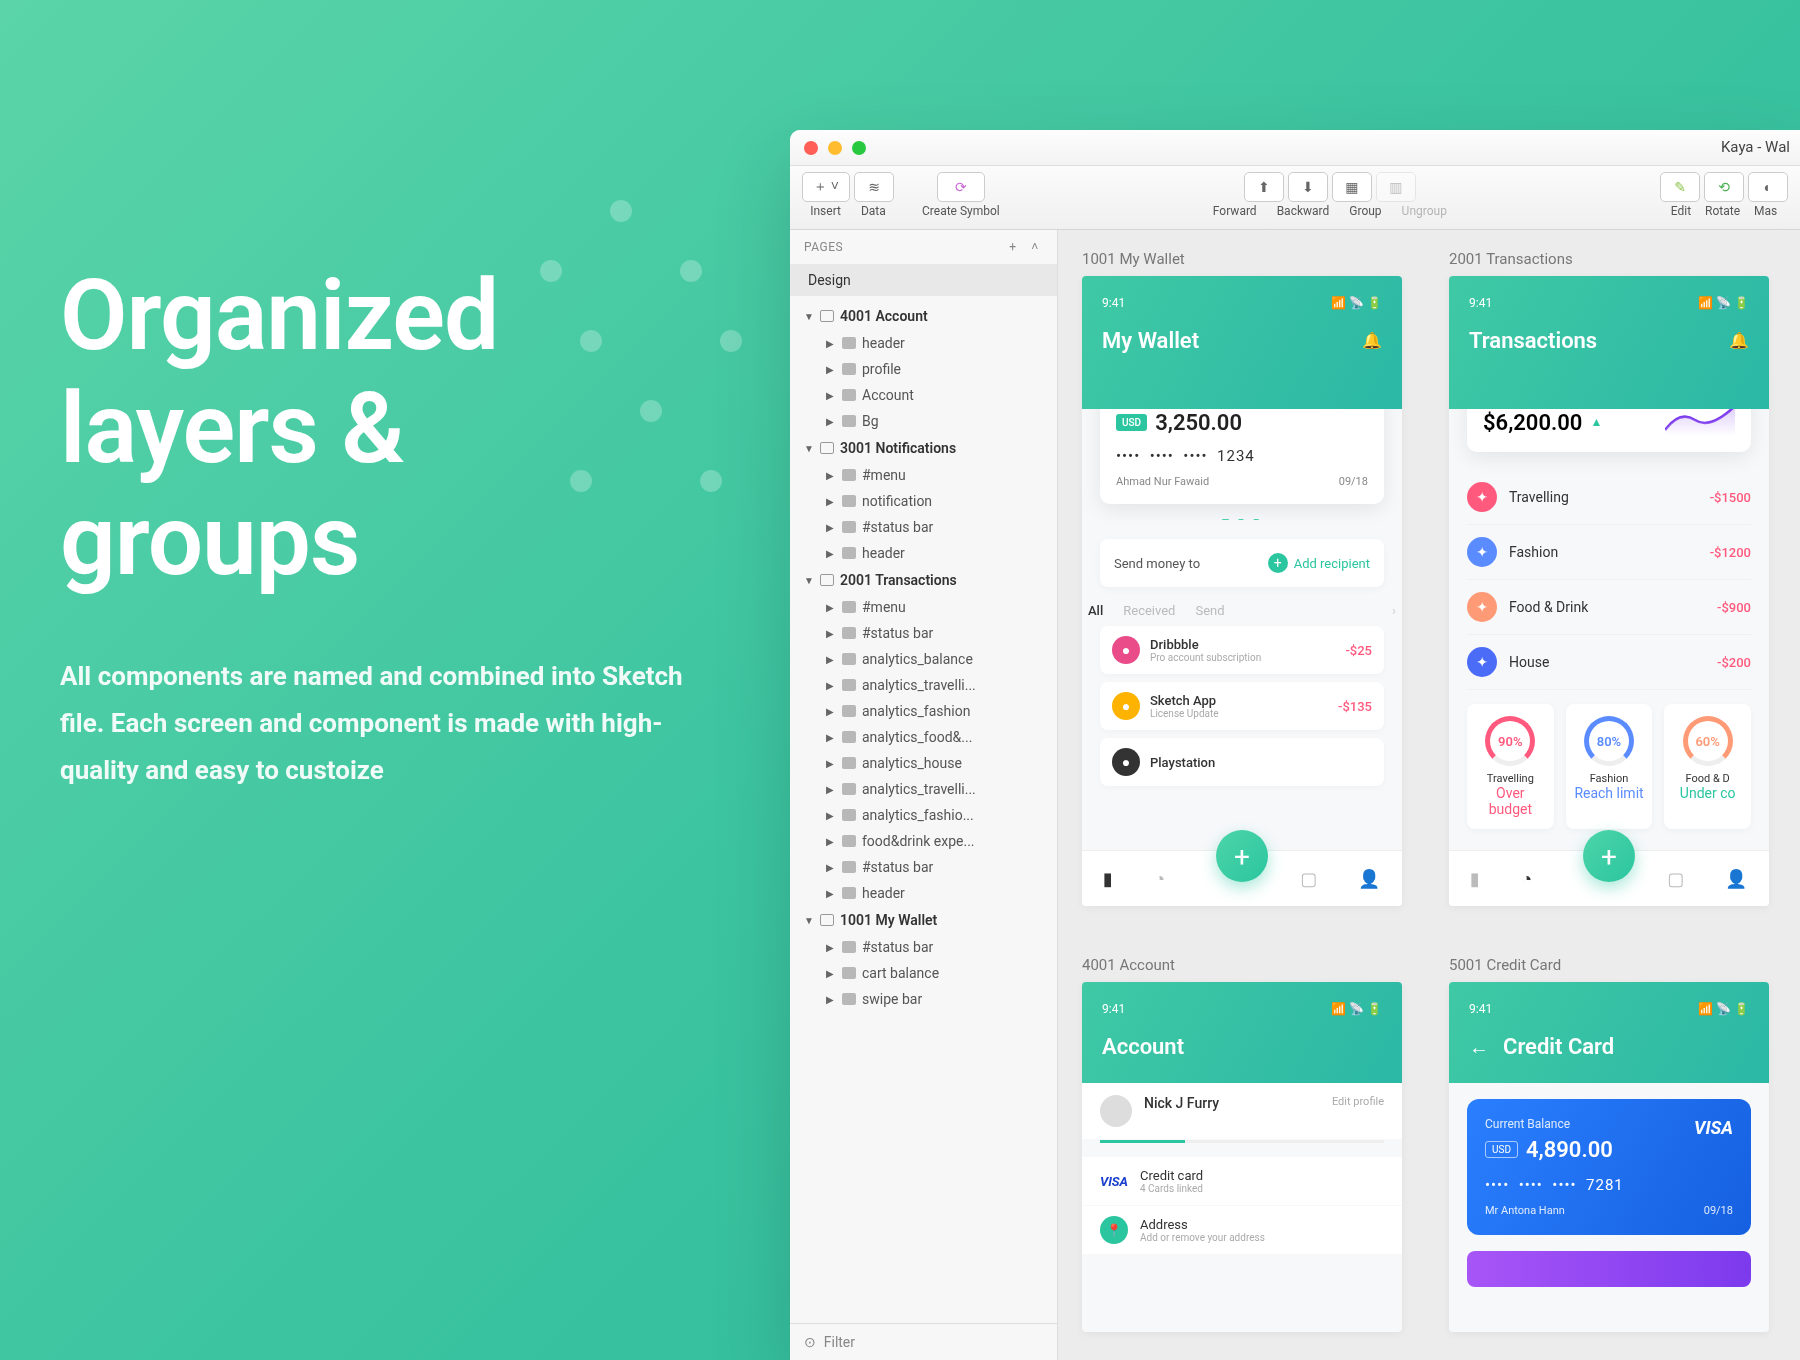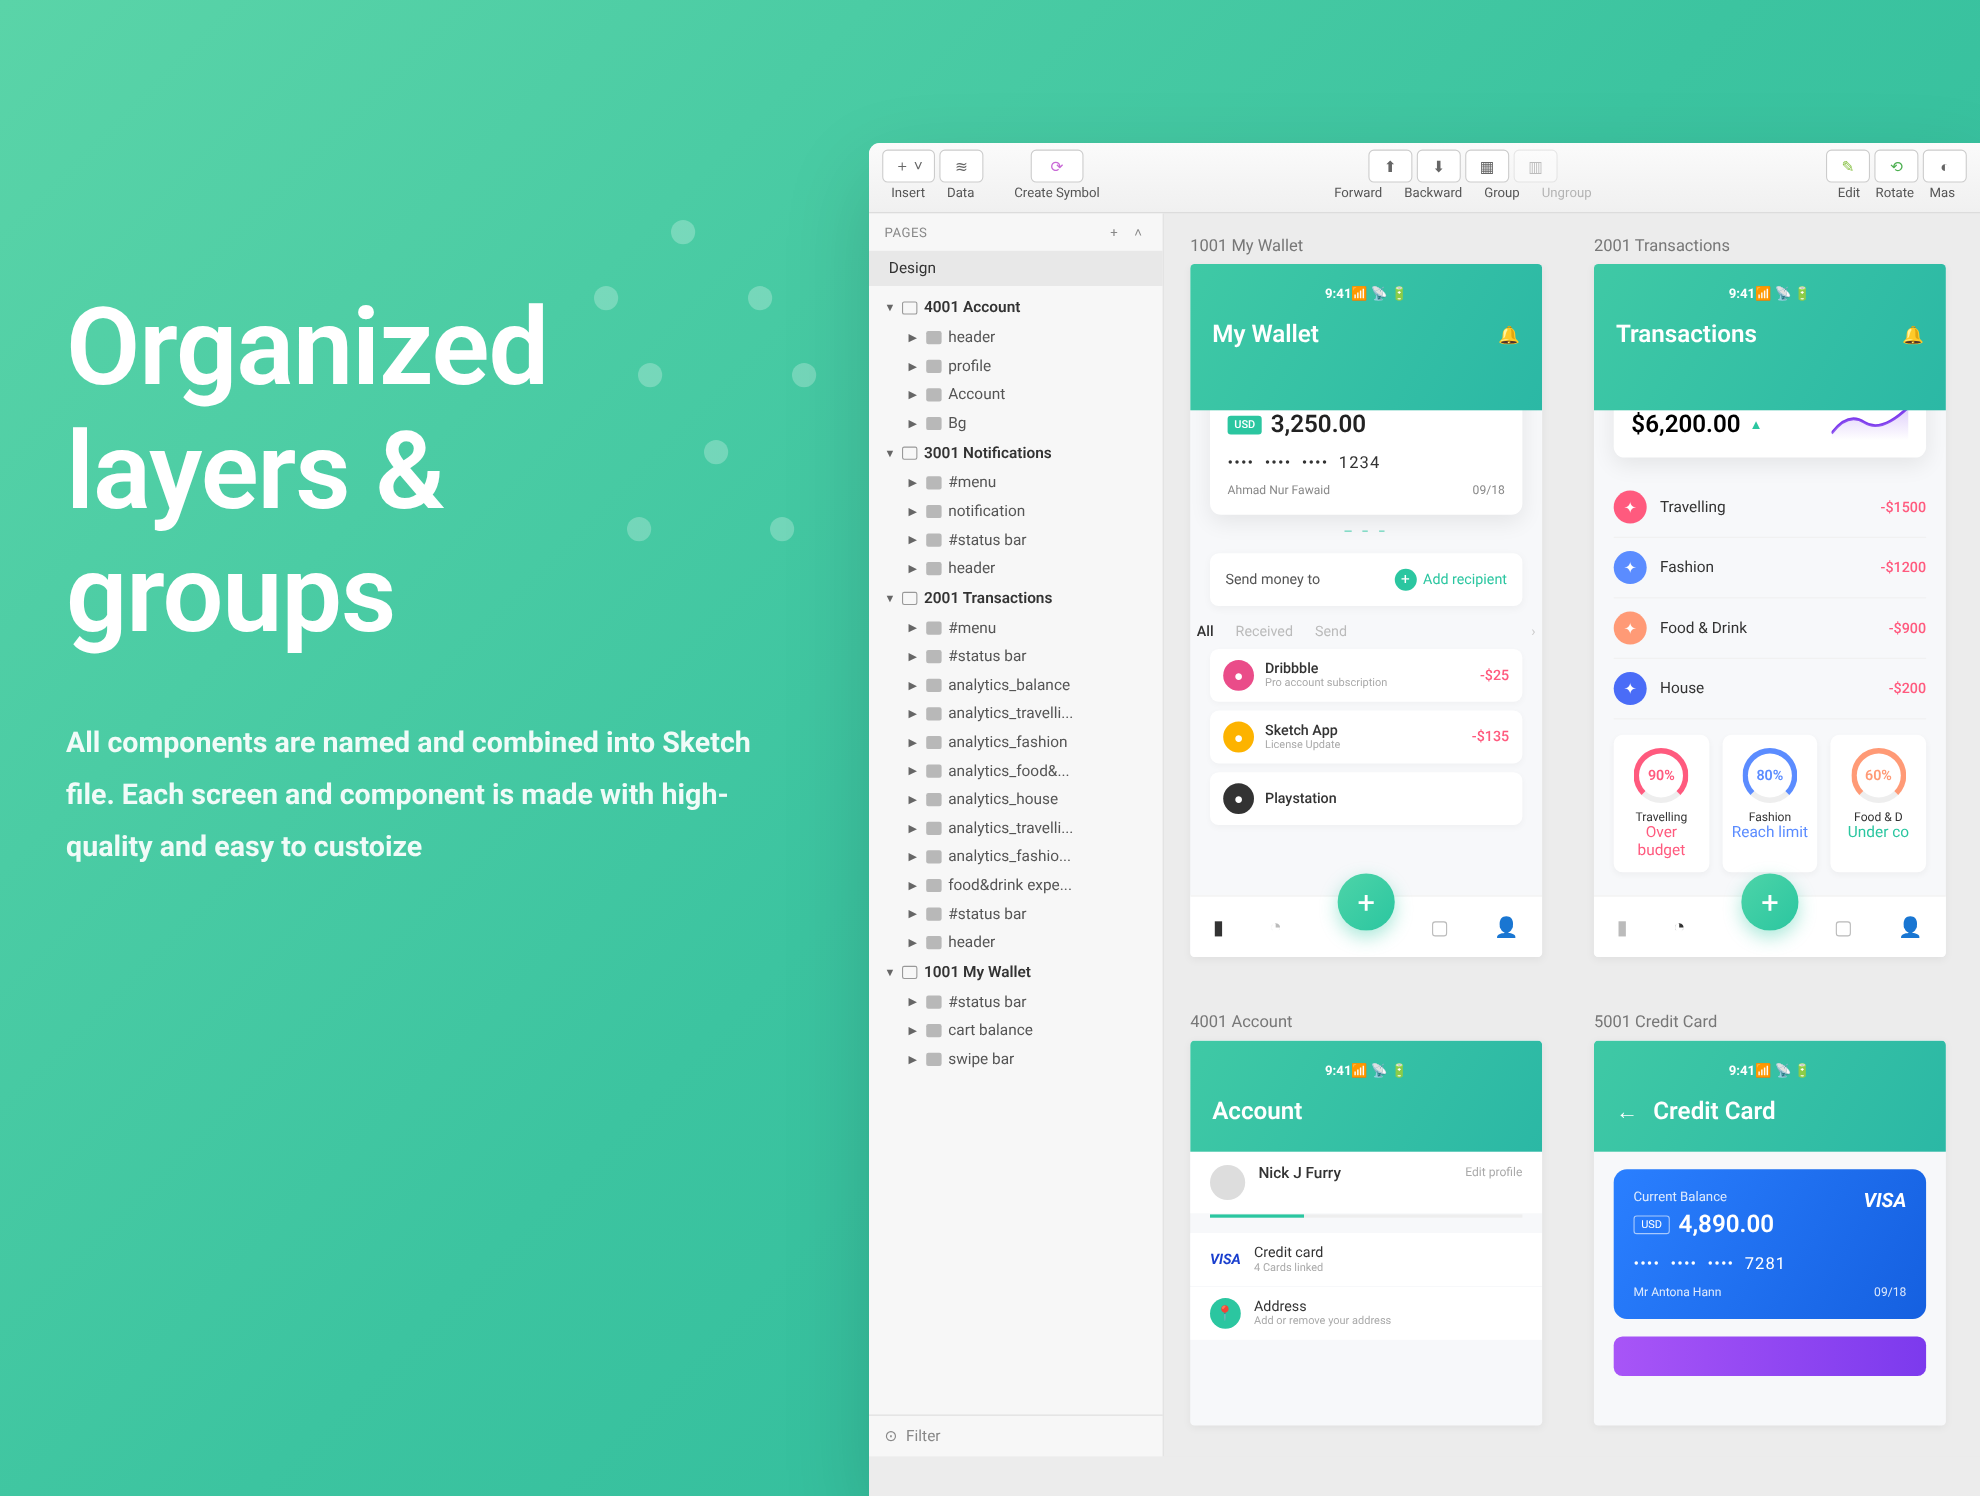--- a/index.html
+++ b/index.html
@@ -37,21 +37,21 @@
 .artb-ic{width:14px;height:12px;border:1.5px solid #999;border-radius:2px;display:inline-block;position:relative}
 .filter-row{border-top:1px solid #ddd;padding:10px 14px;display:flex;align-items:center;gap:8px;color:#888;font-size:14px}
 .canvas{flex:1;background:#ececec;padding:20px 24px;overflow:auto}
 .artboards{display:grid;grid-template-columns:1fr 1fr;gap:50px 40px}
 .art{display:flex;flex-direction:column}
 .art-label{font-size:15px;color:#777;margin-bottom:8px}
 .phone{width:320px;background:#f7f8fa;border-radius:4px;overflow:hidden;box-shadow:0 2px 8px rgba(0,0,0,.05)}
 .phone.tall{height:630px;position:relative}
 .phone.short{height:350px;position:relative}
 .ph-head{background:linear-gradient(120deg,#3fc9a5,#2bb8a5);padding:20px 20px 56px;color:#fff;position:relative}
-.ph-status{display:flex;justify-content:center;font-size:12px;font-weight:700;margin-bottom:18px}
+.ph-status{display:flex;justify-content:space-between;font-size:12px;font-weight:400;margin-bottom:18px}
 .ph-title-row{display:flex;align-items:center;justify-content:space-between}
 .ph-title{font-size:22px;font-weight:600}
 .card-float{margin:-40px 18px 0;background:#fff;border-radius:10px;padding:16px;box-shadow:0 6px 20px rgba(0,0,0,.08)}
 .cb-label{font-size:12px;color:#888}
 .cb-row{display:flex;align-items:center;justify-content:space-between}
 .cb-amt{display:flex;align-items:center;gap:8px;margin-top:6px}
 .usd-tag{background:#2bc6a0;color:#fff;font-size:10px;padding:3px 6px;border-radius:3px;font-weight:500}
 .amt{font-size:22px;font-weight:600;color:#222}
 .visa{color:#1a3fce;font-weight:700;font-style:italic;font-size:16px;letter-spacing:1px}
 .card-dots{margin-top:12px;font-size:15px;color:#333;letter-spacing:1px}
@@ -138,20 +138,26 @@
 <div class="hero">
   <h1>
     <span>Organized</span><br>
     <span>layers &amp;</span><br>
     <span>groups</span>
   </h1>
   <p>All components are named and combined into Sketch file. Each screen and component is made with high-quality and easy to custoize</p>
 </div>
 
 <div class="sketch-window">
+  <div class="traffic-lights">
+    <span class="tl-red"></span>
+    <span class="tl-yellow"></span>
+    <span class="tl-green"></span>
+    <div class="win-title">Kaya - Wal</div>
+  </div>
 
   <div class="toolbar">
     <div class="tgroup">
       <div class="tbtn-row">
         <div class="tbtn wide">＋ ˅</div>
         <div class="tbtn">≋</div>
       </div>
       <div style="display:flex;gap:20px">
           <span class="tlabel">Insert</span>
           <span class="tlabel">Data</span>

